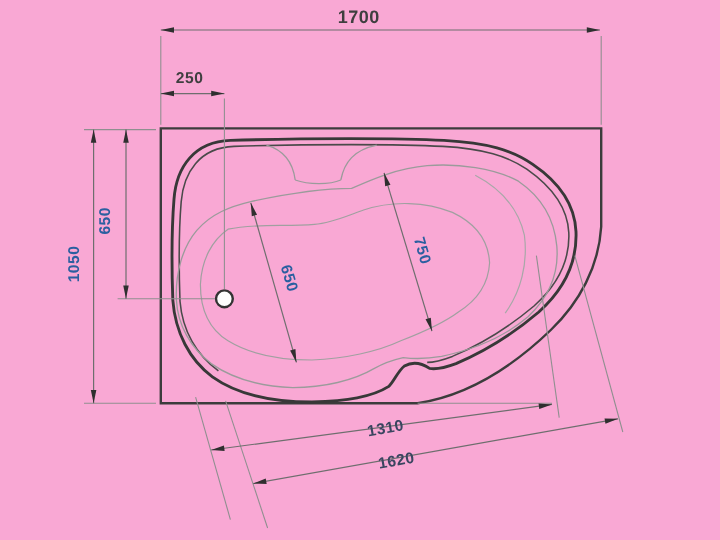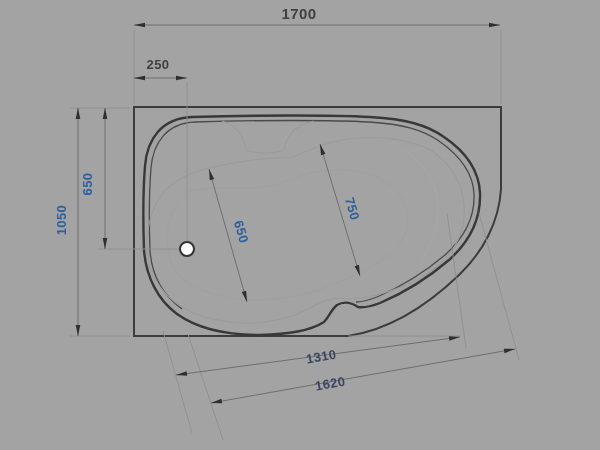--- a/index.html
+++ b/index.html
@@ -1,16 +1,16 @@
 <!DOCTYPE html>
 <html><head>
 <meta charset="utf-8">
 <style>
   html,body{margin:0;padding:0;background:#ffffff;}
-  #stage{position:relative;width:600px;height:450px;background:#a3a3a3;overflow:hidden;
+  #stage{position:relative;width:600px;height:450px;background:#f9a8d4;overflow:hidden;
          font-family:"Liberation Sans", sans-serif;}
   svg{position:absolute;left:0;top:0;}
   .dim-label{font-family:"Liberation Sans", sans-serif;font-weight:bold;letter-spacing:.4px;}
 </style>
 </head>
 <body>
 
 <div id="stage">
   <svg id="drawing" width="600" height="450" viewBox="0 0 600 450">
 

